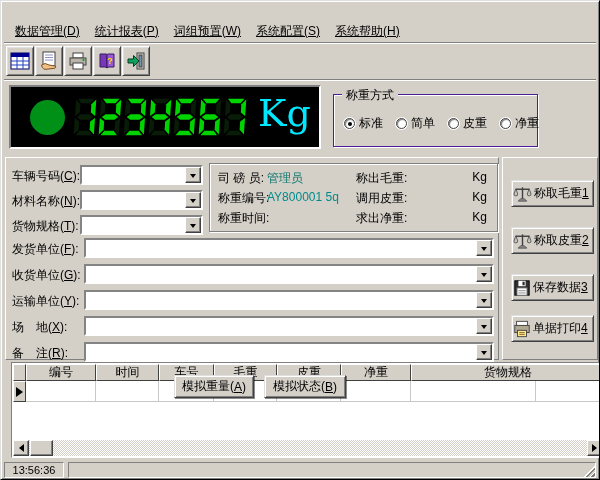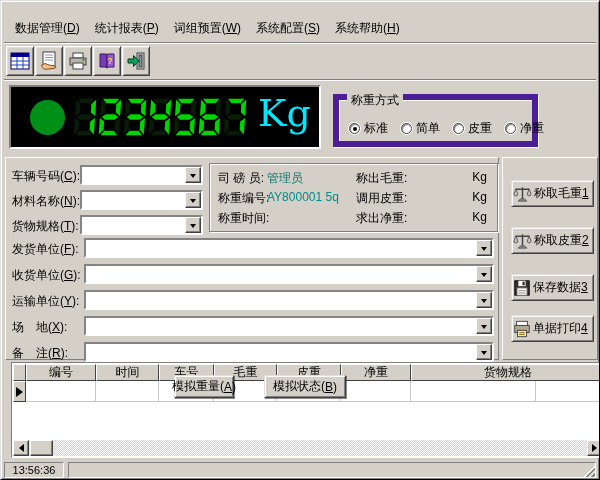--- a/index.html
+++ b/index.html
@@ -20,42 +20,42 @@
   .tb-btns { display:flex; }
   .tb-btn { width:16px; height:14px; background:#d4d0c8; margin-left:2px; cursor:default;
     border:1px solid; border-color:#fff #404040 #404040 #fff; box-shadow:inset -1px -1px 0 #808080;
     display:inline-flex; align-items:flex-end; justify-content:center; }
   .glyph-min { width:6px; border-bottom:2px solid #000; margin-bottom:2px; }
   .glyph-max { width:8px; height:7px; border:1px solid #000; border-top:2px solid #000; margin-bottom:2px; }
   .glyph-close { font-size:11px; font-weight:bold; line-height:12px; align-self:center; }
 
   
   .menubar { position:absolute; left:3px; top:22px; right:3px; height:18px; display:flex; align-items:center; padding-left:4px; }
-  .menu-item { padding:2px 8px 10px 7px; white-space:nowrap; }
+  .menu-item { padding:2px 8px 4px 7px; white-space:nowrap;text-decoration:underline; }
   .sep { position:absolute; left:3px; right:3px; height:2px; border-top:1px solid #808080; border-bottom:1px solid #fff; }
   .sep1 { top:41px; } .sep2 { top:78px; }
 
   
   .toolbar { position:absolute; left:5px; top:45px; height:30px; display:flex; gap:1px; }
   .tool-btn { width:28px; height:30px; background:#d4d0c8; padding:0;
     border:1px solid; border-color:#fff #404040 #404040 #fff;
     box-shadow:inset 1px 1px 0 #dfdfdf, inset -1px -1px 0 #808080;
     display:flex; align-items:center; justify-content:center; }
 
   
   .led-panel { position:absolute; left:8px; top:84px; width:312px; height:64px; background:#000;
     border:2px solid; border-color:#808080 #fff #fff #808080; }
   .led-lamp { position:absolute; left:19px; top:13px; width:35px; height:35px; border-radius:50%; }
   .led-digits { position:absolute; left:63px; top:10px; display:flex; gap:3px; transform:skewX(-4deg); }
   .led-unit { position:absolute; left:247px; top:4px; font-family:"DejaVu Serif","Liberation Serif",serif;
     font-size:38px; line-height:44px; }
 
   
   .weigh-mode { position:absolute; left:332px; top:93px; width:205px; height:53px;
-    border:6px solid #4c1d95; box-shadow:inset 1px 1px 0 #fff, 1px 1px 0 #fff; }
+    border:1px solid #4c1d95; box-shadow:inset 1px 1px 0 #fff, 1px 1px 0 #fff; }
   .wm-legend { position:absolute; top:-8px; left:8px; background:#d4d0c8; padding:0 4px; }
   .radio-row { position:absolute; top:20px; left:10px; display:flex; gap:13px; align-items:center; }
   .radio-opt { display:inline-flex; align-items:center; gap:4px; white-space:nowrap; }
   .radio-circle { width:11px; height:11px; border-radius:50%; background:#fff; position:relative;
     border:1px solid #404040; box-shadow:inset 1px 1px 1px #808080, 0 0 0 1px #fff; }
   .radio-opt.checked .radio-circle::after { content:""; position:absolute; left:2.5px; top:2.5px;
     width:4px; height:4px; border-radius:50%; background:#000; }
 
   
   .form-panel { position:absolute; left:4px; top:156px; width:494px; height:203px;
@@ -110,21 +110,21 @@
   .sb-btn.left { left:0; } .sb-btn.right { right:0; }
   .arr-left  { width:0; height:0; border:4px solid transparent; border-right:5px solid #000; margin-right:3px; }
   .arr-right { width:0; height:0; border:4px solid transparent; border-left:5px solid #000; margin-left:3px; }
   .sb-thumb { position:absolute; left:17px; top:0; width:23px; height:16px; background:#d4d0c8;
     border:1px solid; border-color:#fff #404040 #404040 #fff; box-shadow:inset -1px -1px 0 #808080; }
 
   .sim-btn { position:absolute; top:374px; height:23px; background:#d4d0c8; z-index:10; font-size:12px;
     border:1px solid; border-color:#dfdfdf #404040 #404040 #dfdfdf;
     box-shadow:inset 1px 1px 0 #fff, inset -1px -1px 0 #808080, 1px 1px 0 rgba(0,0,0,.45);
     display:flex; align-items:center; justify-content:center; white-space:nowrap; }
-  .sim-a { left:173px; width:60px; }
+  .sim-a { left:173px; width:80px; }
   .sim-b { left:263px; width:82px; }
 
   
   .statusbar { position:absolute; left:3px; right:3px; top:461px; height:16px; display:flex; gap:4px; }
   .sb-panel { border:1px solid; border-color:#808080 #fff #fff #808080;
     display:flex; align-items:center; justify-content:center; font-size:11px; background:#d4d0c8; }
   .sbp1 { width:86px; } .sbp2 { width:60px; } .sbp3 { flex:1; position:relative; }
   .resize-grip { position:absolute; right:0; bottom:0; width:12px; height:12px;
     background:repeating-linear-gradient(135deg,#d4d0c8 0 1px,#fff 1px 2px,#808080 2px 4px);
     clip-path:polygon(100% 0,100% 100%,0 100%); }

